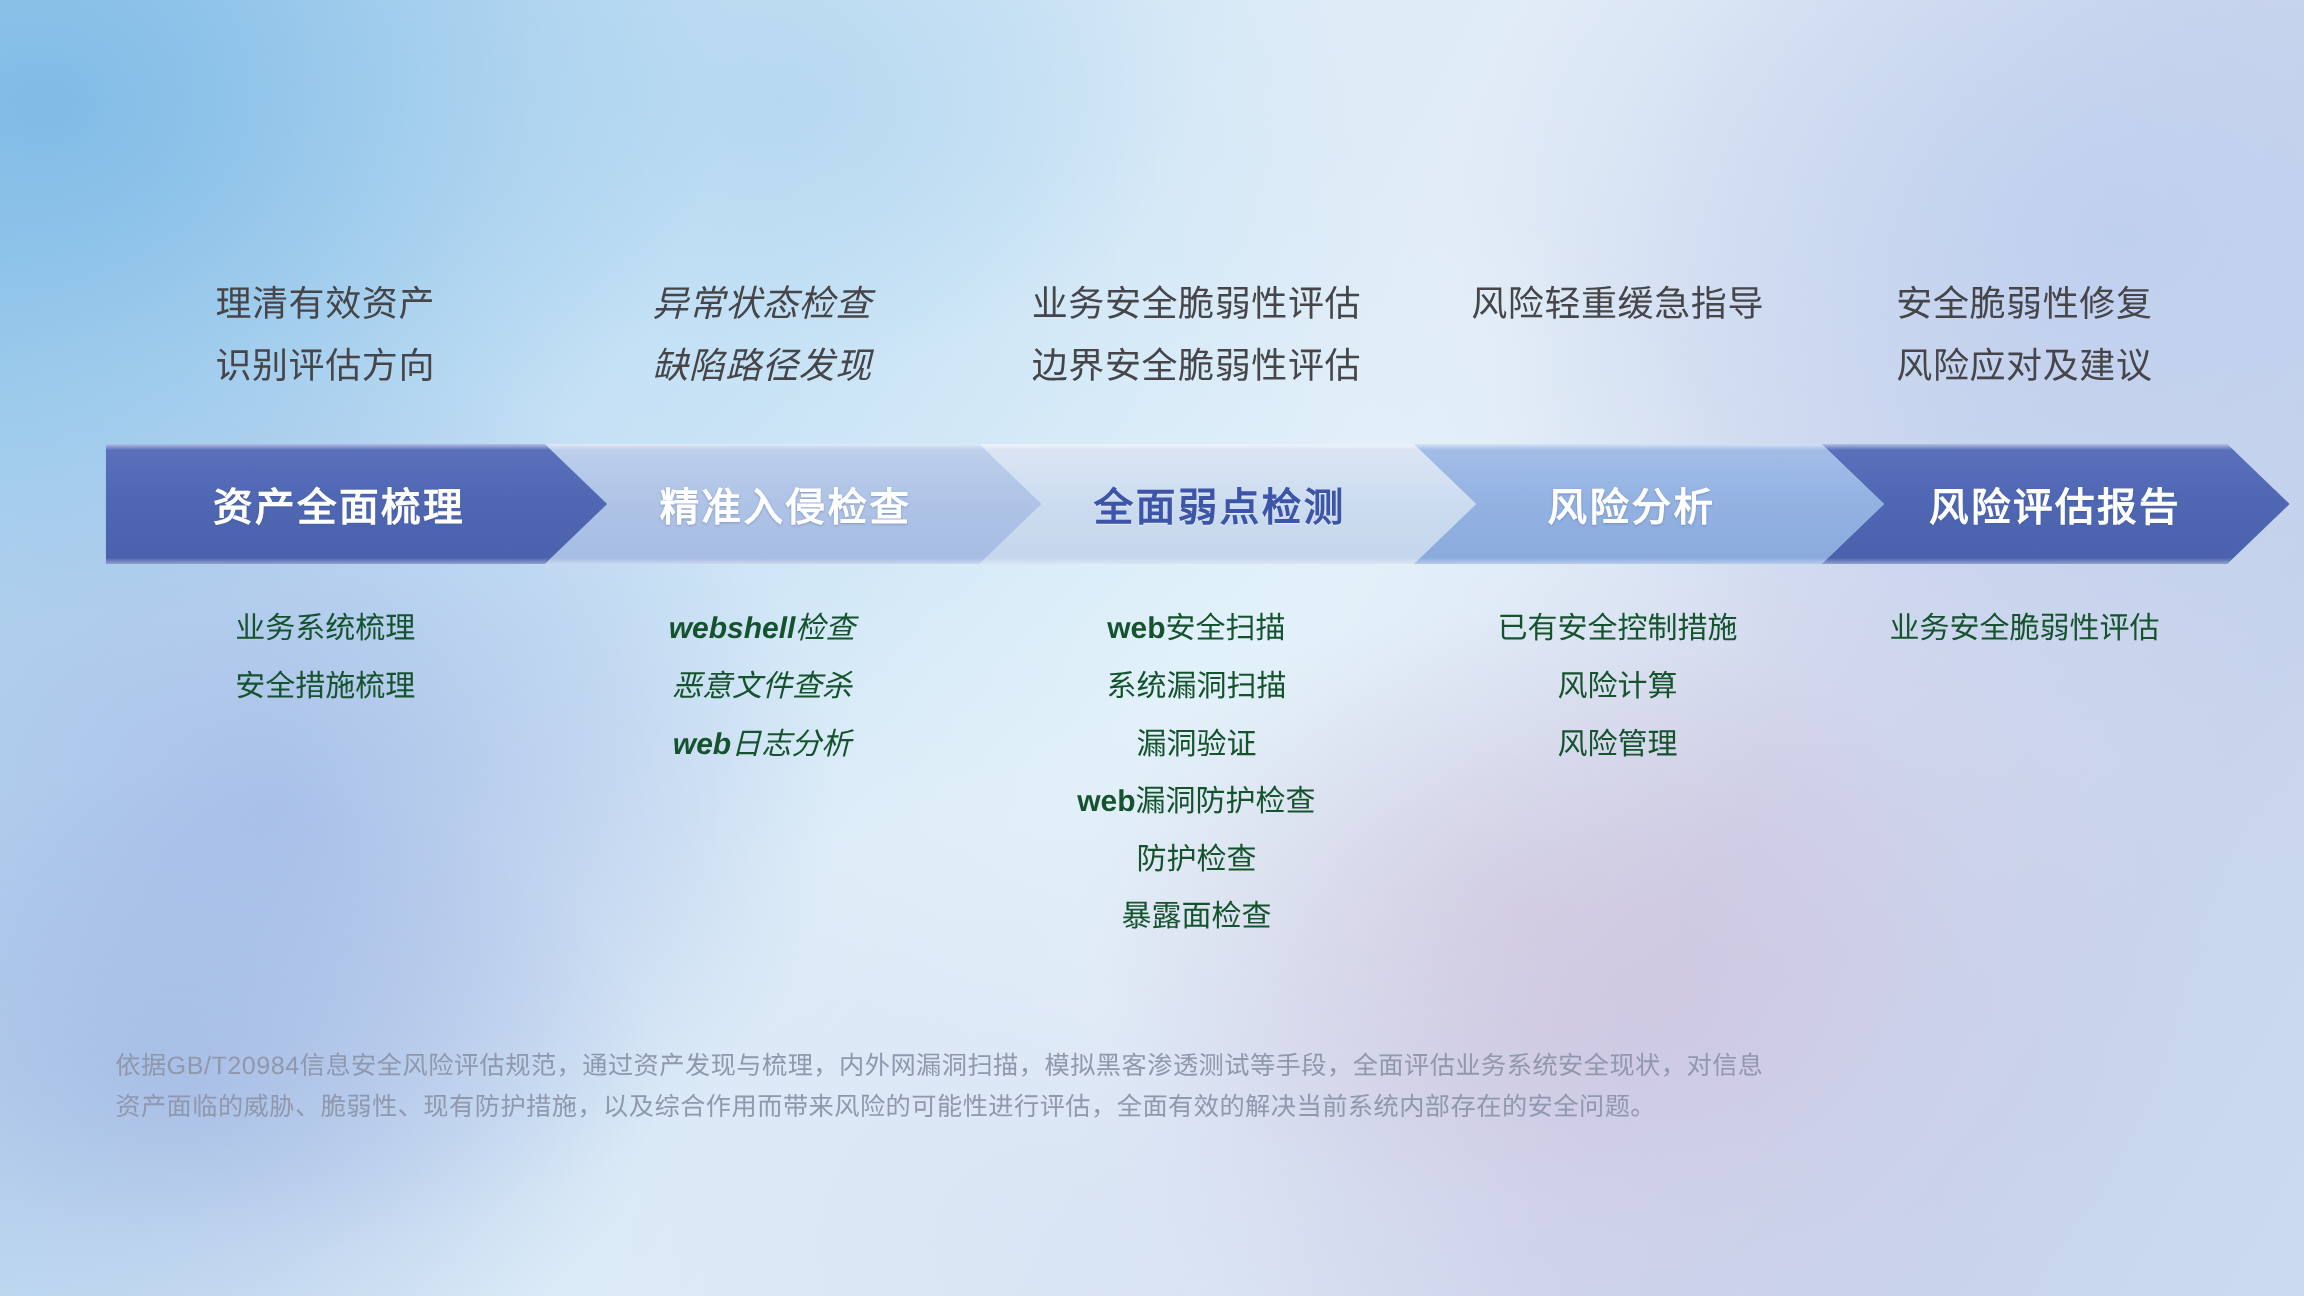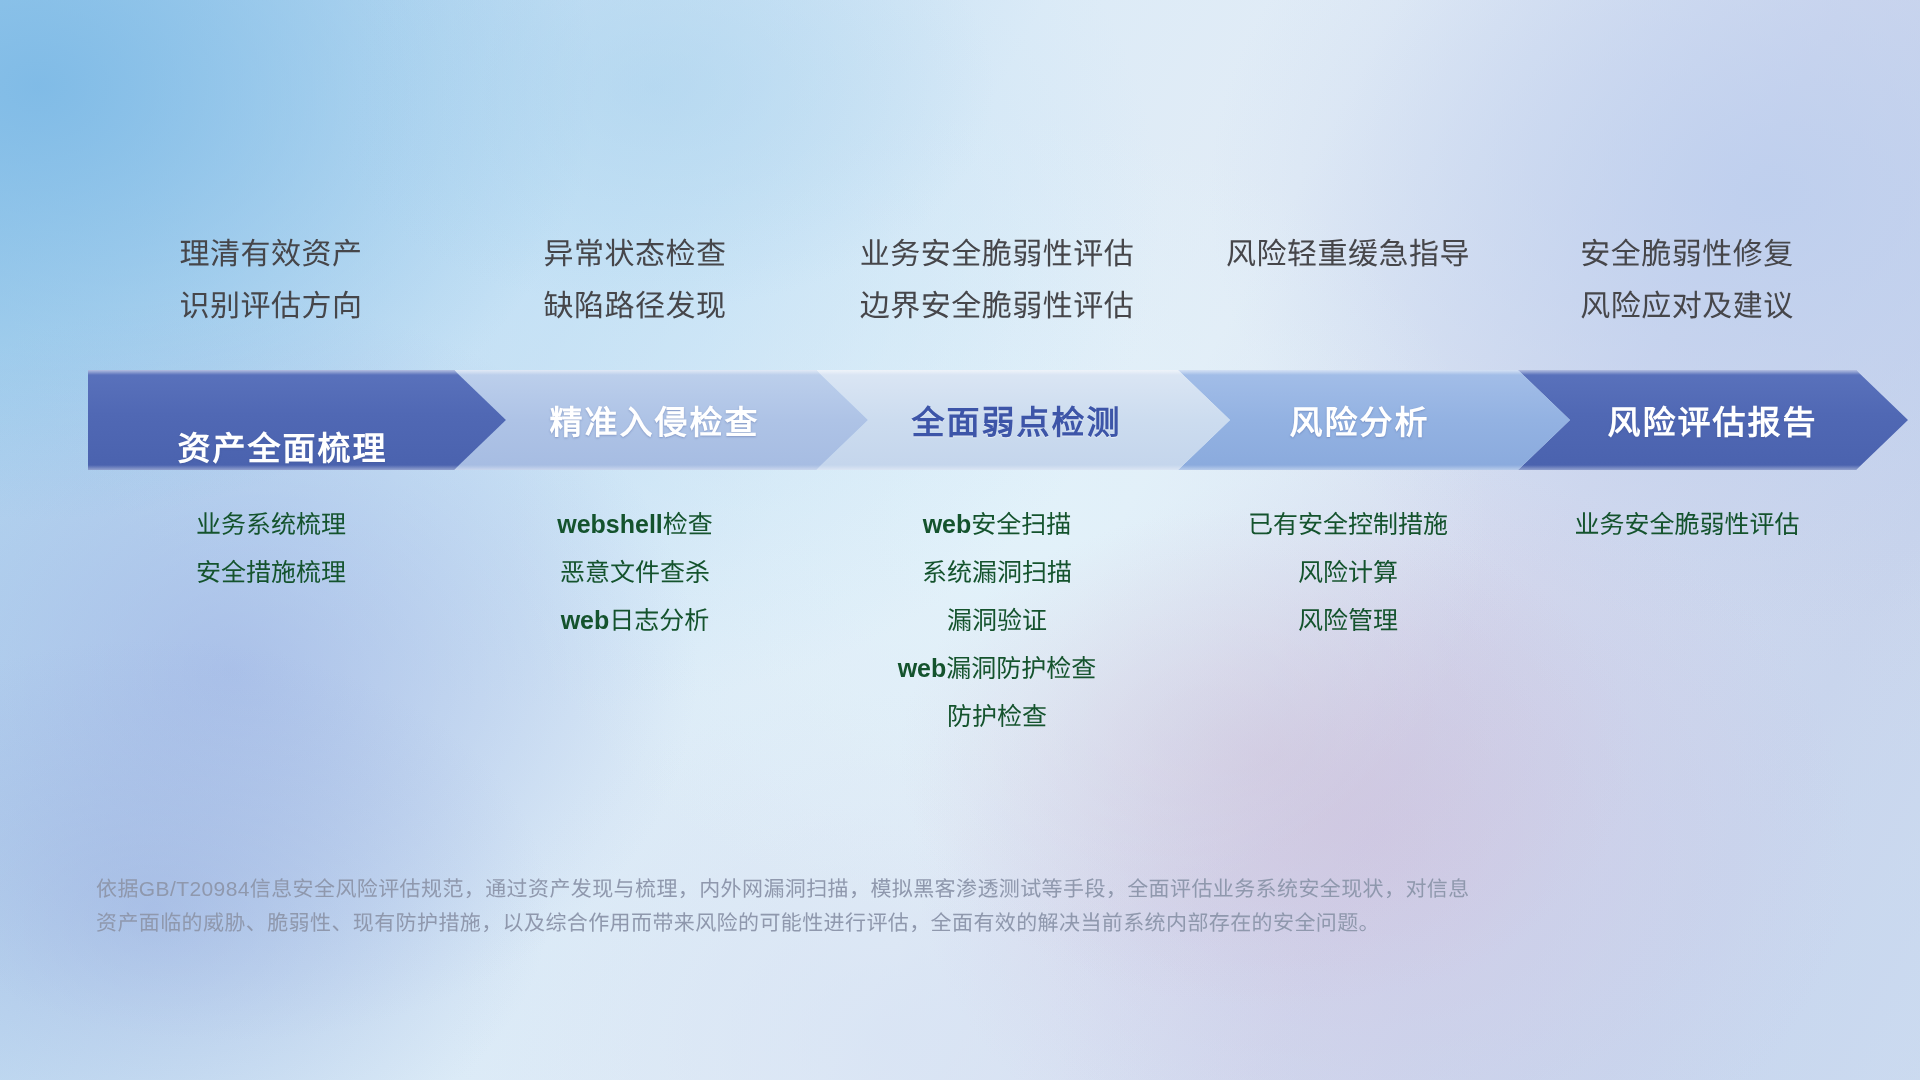--- a/index.html
+++ b/index.html
@@ -50,21 +50,21 @@
     width: 1768px;
     display: flex;
   }
   .col {
     flex: 0 0 auto;
     text-align: center;
     color: #4a4a4c;
   }
   
   .col.c1 { width: 366px; }
-  .col.c2 { width: 362px; }
+  .col.c2 { width: 362px; font-style: italic; }
   .col.c3 { width: 362px; }
   .col.c4 { width: 340px; }
   .col.c5 { width: 338px; }
 
   
   #top-notes { top: 228px; align-items: flex-start; }
   #top-notes .col { padding-top: 0; }
   .note-line {
     font-size: 30px;
     line-height: 52px;
@@ -160,21 +160,21 @@
       <div class="col c4 single-note">
         <div class="note-line">风险轻重缓急指导</div>
       </div>
       <div class="col c5">
         <div class="note-line">安全脆弱性修复</div>
         <div class="note-line">风险应对及建议</div>
       </div>
     </div>
 
   <div id="band">
-      <div class="chev light-text" style="left: 0px; width: 418px; z-index: 10; align-items: flex-end;">
+      <div class="chev light-text" style="left: 0px; width: 418px; z-index: 10;">
         <div class="shape" style="background: linear-gradient(rgb(90, 114, 188) 0%, rgb(80, 104, 180) 45%, rgb(74, 98, 174) 100%); clip-path: polygon(0% 0%, calc(100% - 52px) 0%, 100% 50%, calc(100% - 52px) 100%, 0% 100%);"></div>
         <div class="edge" style="clip-path: polygon(0% 0%, calc(100% - 52px) 0%, 100% 50%, calc(100% - 52px) 100%, 0% 100%); background: linear-gradient(rgba(255, 255, 255, 0.55) 0px, rgba(255, 255, 255, 0) 5px, rgba(255, 255, 255, 0) calc(100% - 5px), rgba(255, 255, 255, 0.4) 100%);"></div>
         <div class="label" style="margin-left: 0px; margin-right: 29px;">资产全面梳理</div>
       </div>
       <div class="chev light-text" style="left: 366px; width: 414px; z-index: 9;">
         <div class="shape" style="background: linear-gradient(rgb(189, 208, 236) 0%, rgb(174, 195, 230) 50%, rgb(166, 188, 226) 100%); clip-path: polygon(0% 0%, calc(100% - 52px) 0%, 100% 50%, calc(100% - 52px) 100%, 0% 100%, 52px 50%);"></div>
         <div class="edge" style="clip-path: polygon(0% 0%, calc(100% - 52px) 0%, 100% 50%, calc(100% - 52px) 100%, 0% 100%, 52px 50%); background: linear-gradient(rgba(255, 255, 255, 0.55) 0px, rgba(255, 255, 255, 0) 5px, rgba(255, 255, 255, 0) calc(100% - 5px), rgba(255, 255, 255, 0.4) 100%);"></div>
         <div class="label" style="margin-left: 16px; margin-right: 29px;">精准入侵检查</div>
       </div>
       <div class="chev dark-text" style="left: 728px; width: 414px; z-index: 8;">
@@ -203,20 +203,21 @@
         <div class="item-line"><span class="lat">webshell</span>检查</div>
         <div class="item-line">恶意文件查杀</div>
         <div class="item-line"><span class="lat">web</span>日志分析</div>
       </div>
       <div class="col c3">
         <div class="item-line"><span class="lat">web</span>安全扫描</div>
         <div class="item-line">系统漏洞扫描</div>
         <div class="item-line">漏洞验证</div>
         <div class="item-line"><span class="lat">web</span>漏洞防护检查</div>
         <div class="item-line">防护检查</div>
+        <div class="item-line">暴露面检查</div>
       </div>
       <div class="col c4">
         <div class="item-line">已有安全控制措施</div>
         <div class="item-line">风险计算</div>
         <div class="item-line">风险管理</div>
       </div>
       <div class="col c5">
         <div class="item-line">业务安全脆弱性评估</div>
       </div>
     </div>

